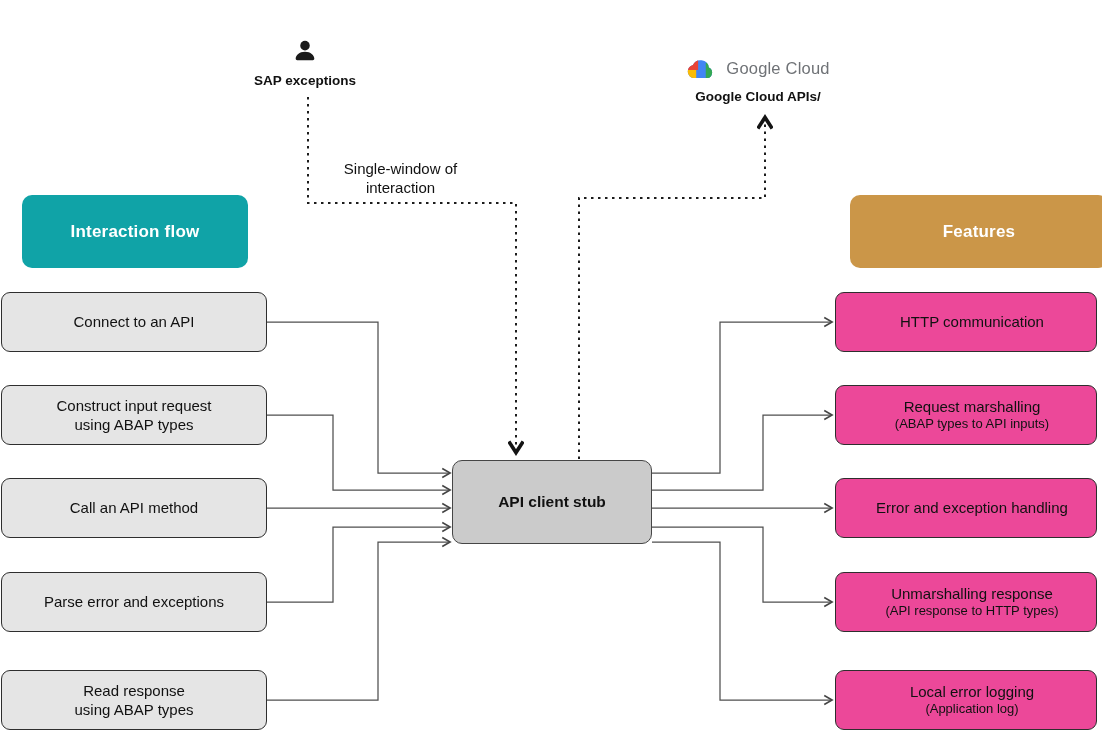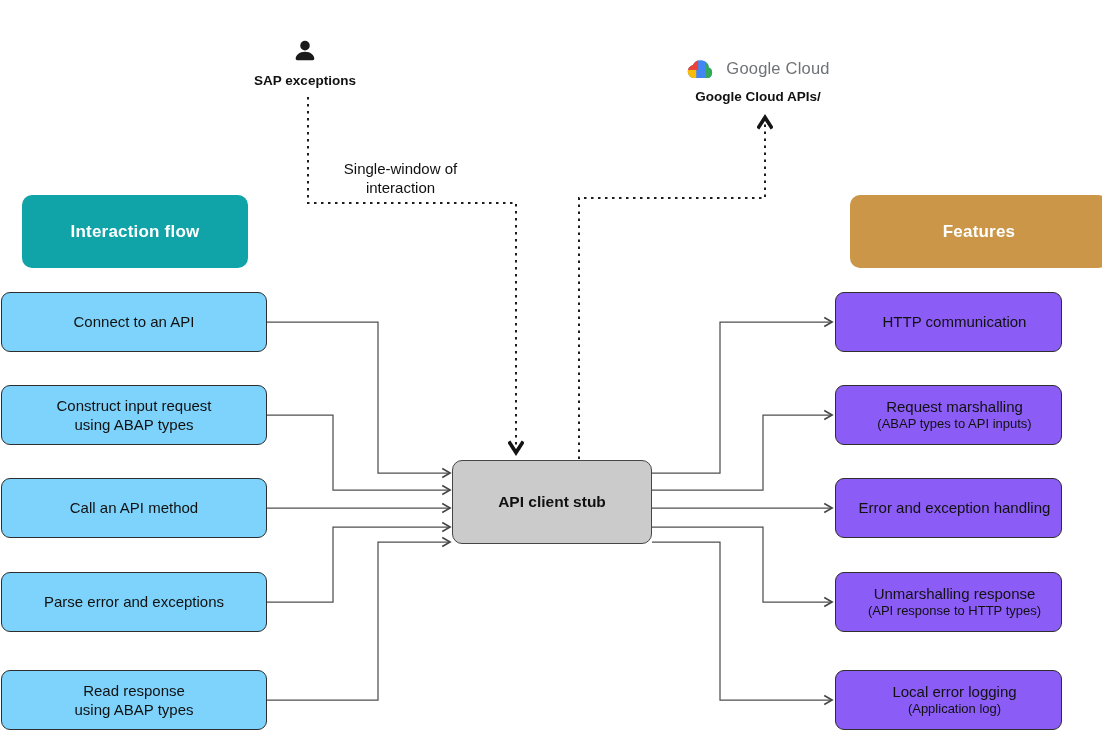--- a/index.html
+++ b/index.html
@@ -18,22 +18,22 @@
   }
   #hdr-flow{left:22px;width:226px;background:#10A3A7;}
   #hdr-feat{left:850px;width:258px;background:#CB9648;}
   
   .node-box{
     position:absolute;box-sizing:border-box;height:60px;
     border:1.4px solid #2e2e2e;border-radius:9px;
     display:flex;flex-direction:column;align-items:center;justify-content:center;
     text-align:center;font-size:15px;line-height:1.3;z-index:2;background:#fff;
   }
-  .flow-box{left:1px;width:266px;background:#7dd3fc;}
-  .feat-box{left:835px;width:227px;background:#8b5cf6;padding-left:12px;}
+  .flow-box{left:1px;width:266px;background:#e5e5e5;}
+  .feat-box{left:835px;width:262px;background:#ec4899;padding-left:12px;}
   .feat-box .sub{font-size:13px;}
   
   #stub{
     position:absolute;left:452px;top:460px;width:200px;height:84px;box-sizing:border-box;
     background:#CBCBCB;border:1.5px solid #464646;border-radius:10px;
     display:flex;align-items:center;justify-content:center;
     font-weight:bold;font-size:15.5px;z-index:2;
   }
   
   #sap-actor{left:230px;top:40px;width:150px;text-align:center;z-index:2;}

